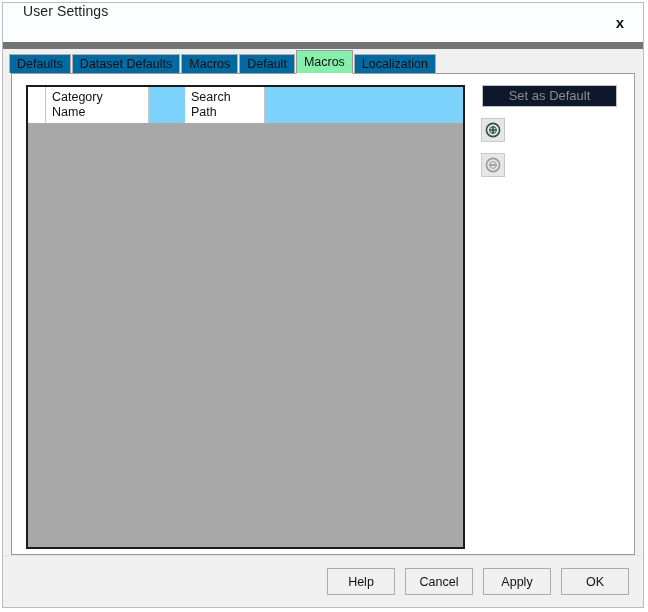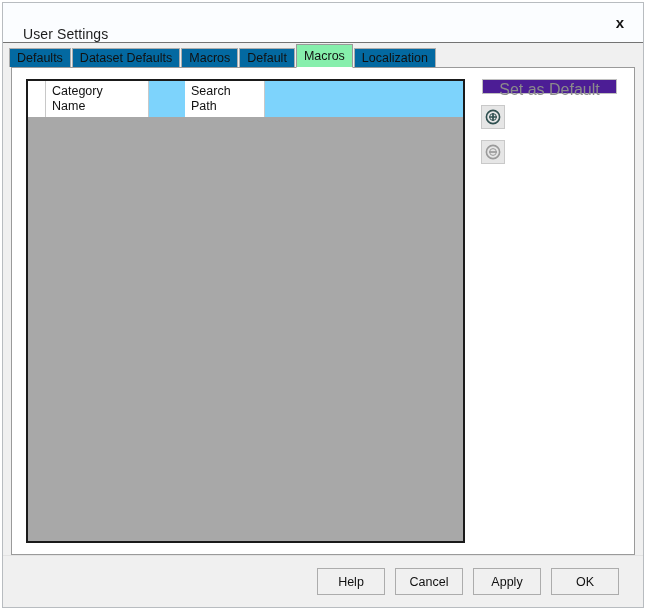--- a/index.html
+++ b/index.html
@@ -27,23 +27,23 @@
     background: #f0f0f0;
     display: flex;
     flex-direction: column;
   }
 
   
   .titlebar {
     height: 39px;
     min-height: 39px;
     background: #fbfdff;
-    border-bottom: 1px solid #737373;
-    display: flex;
-    align-items: flex-end;
+    border-bottom: 7px solid #737373;
+    display: flex;
+    align-items: flex-start;
     position: relative;
   }
   .title-text {
     margin-left: 20px;
     font-size: 14px;
     color: #1d1d1d;
     letter-spacing: .1px;
   }
   .close-button {
     position: absolute;
@@ -155,26 +155,26 @@
 
   
   .side-controls {
     position: absolute;
     left: 460px;
     top: 11px;
     width: 150px;
   }
   .btn-set-default {
     width: 135px;
-    height: 15px;
-    box-sizing: border-box;
-    background: #4c1d95;
+    height: 22px;
+    box-sizing: border-box;
+    background: #0f172a;
     border: 1px solid #c0c0c0;
     color: #8b8b8b;
-    font-size: 16px;
+    font-size: 13px;
     text-align: center;
     line-height: 20px;
     margin-left: 10px;
     cursor: default;
   }
   .icon-btn {
     width: 24px;
     height: 24px;
     box-sizing: border-box;
     margin-left: 9px;
@@ -190,21 +190,21 @@
 
   
   .footer {
     height: 52px;
     min-height: 52px;
     background: #f0f0f0;
     border-top: 1px solid #e3e3e3;
     display: flex;
     align-items: center;
     justify-content: flex-end;
-    padding-right: 24px;
+    padding-right: 14px;
     box-sizing: border-box;
   }
   .footer-btn {
     width: 68px;
     height: 27px;
     box-sizing: border-box;
     background: #f0f0f0;
     border: 1px solid #acacac;
     font-size: 12.5px;
     color: #111111;

